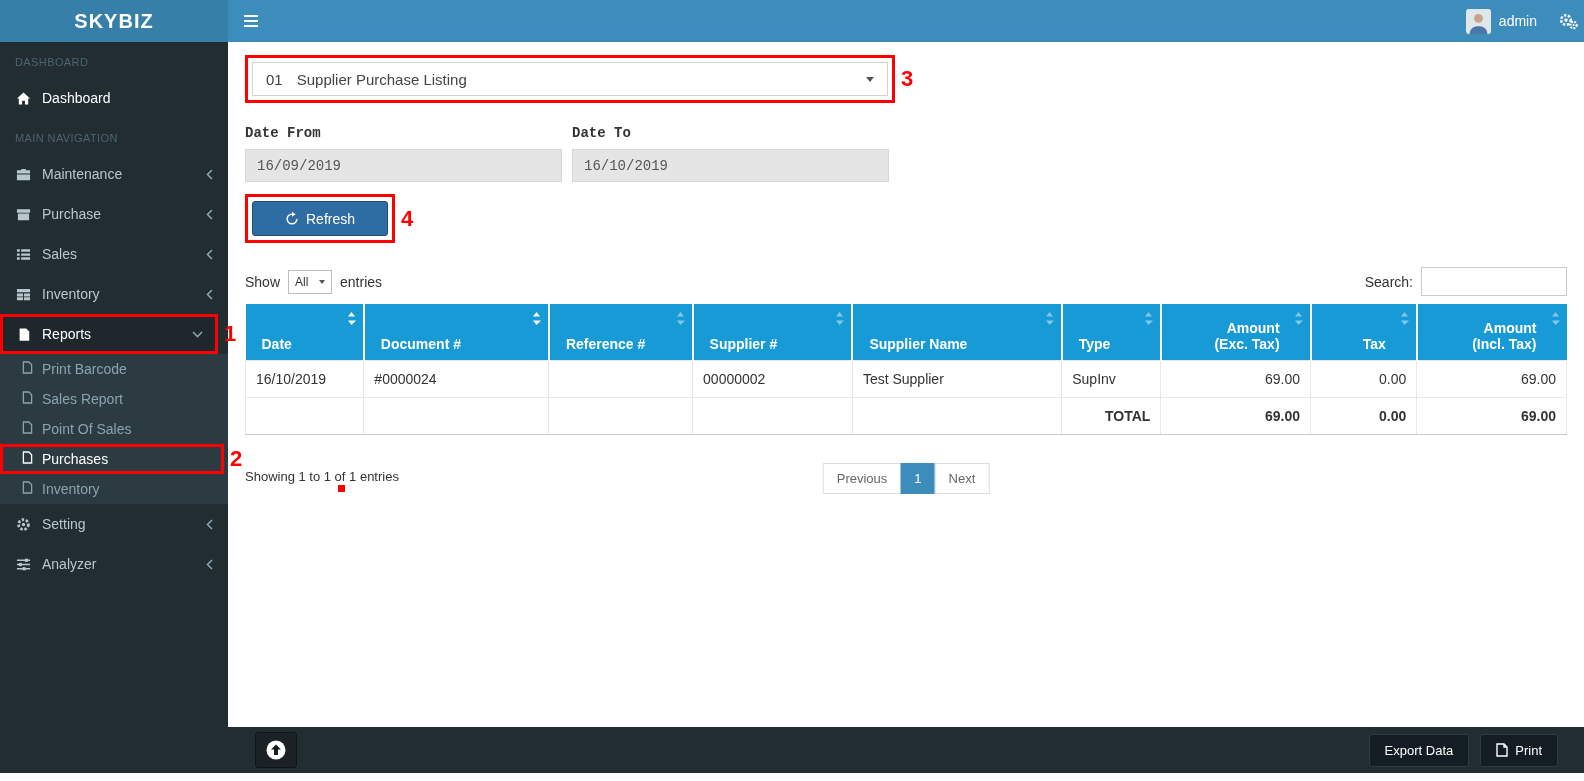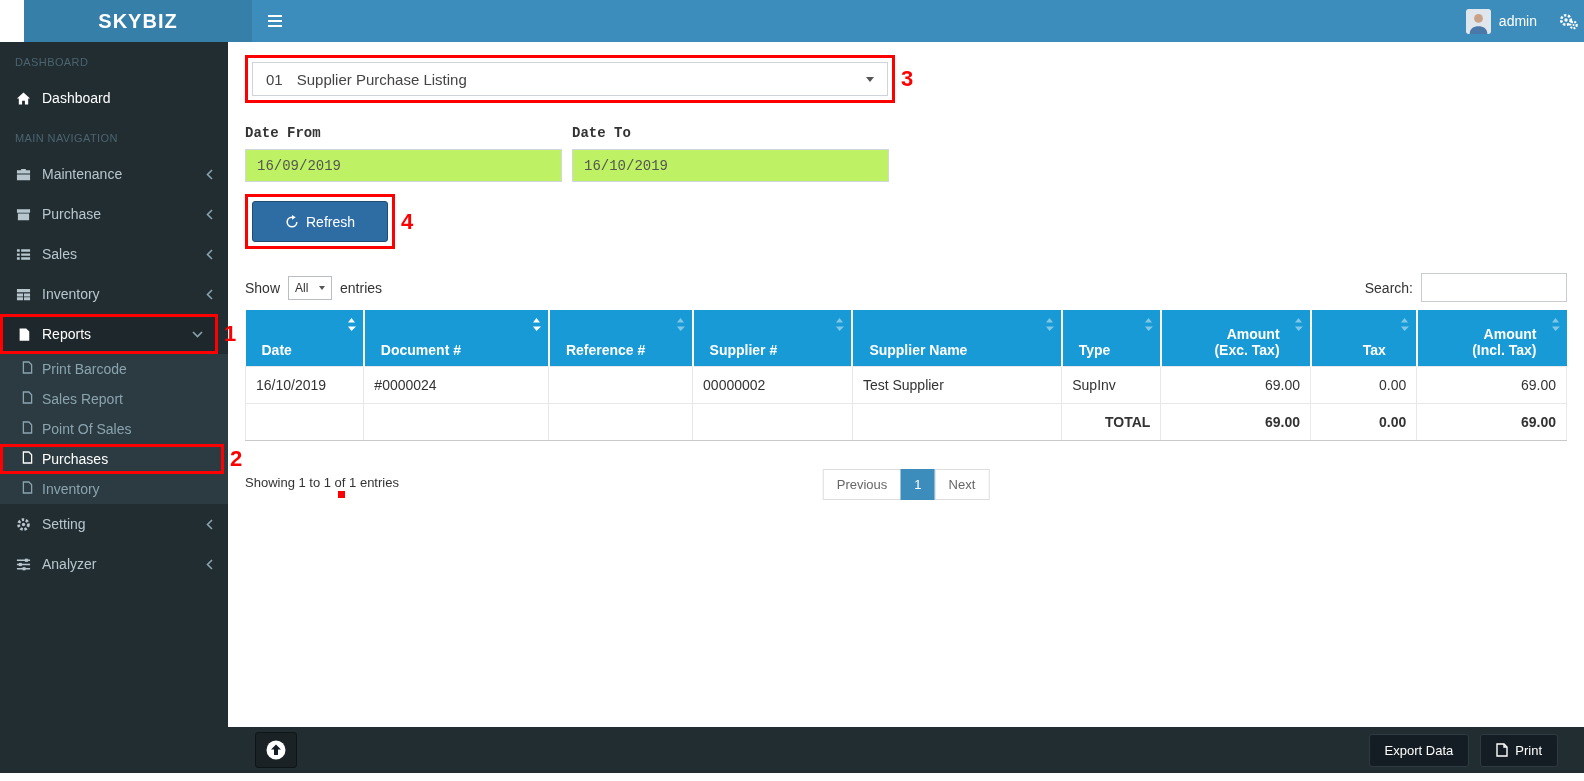--- a/index.html
+++ b/index.html
@@ -6,21 +6,21 @@
   html,body { margin:0; padding:0; }
   body {
     width:1584px; height:781px; overflow:hidden; position:relative;
     font-family:"Liberation Sans", sans-serif; background:#fff;
   }
 
   
   .topbar { display:flex; height:42px; }
   .logo {
     width:228px; background:#367fa9; color:#fff; display:flex; align-items:center;
-    justify-content:center; font-size:20px; font-weight:bold; letter-spacing:1px;margin-left:24px;
+    justify-content:center; font-size:20px; font-weight:bold; letter-spacing:1px;
   }
   .navbar { flex:1; background:#3c8dbc; display:flex; align-items:center; }
   .hamburger-btn { width:46px; height:42px; display:flex; align-items:center; justify-content:center; cursor:pointer; }
   .nav-right { margin-left:auto; display:flex; align-items:center; padding-right:6px; }
   .nav-user { display:flex; align-items:center; gap:8px; color:#fff; font-size:14px; cursor:pointer; padding:0 6px; height:42px; }
   .nav-user svg { border-radius:2px; }
   .nav-cogs { margin-left:16px; display:flex; align-items:center; cursor:pointer; height:42px; }
 
   
   .main { display:flex; height:731px; }
@@ -62,25 +62,25 @@
     border-top:5px solid #555;
   }
   .report-select .caret { position:absolute; right:13px; }
 
   
   .filters { display:flex; gap:10px; margin-top:22px;font-family:Liberation Mono, monospace; }
   .filter-col { width:317px; }
   .filter-label { font-weight:bold; font-size:14px; color:#333; margin-bottom:8px; }
   .filter-input {
     width:100%; height:33px; border:1px solid #d2d6de; padding:0 11px; font-size:14px;
-    color:#555; font-family:inherit; background:#bef264;
+    color:#555; font-family:inherit; background:#e5e5e5;
   }
   .refresh-outer { margin-top:12px; }
   .refresh-btn {
-    width:136px; height:41px; background:#2e6da4; border:1px solid #204d74; border-radius:3px;
+    width:136px; height:35px; background:#2e6da4; border:1px solid #204d74; border-radius:3px;
     color:#fff; font-size:14px; display:flex; align-items:center; justify-content:center;
     gap:7px; cursor:pointer; font-family:inherit;
   }
 
   
   .controls-row { display:flex; align-items:center; margin-top:24px; font-size:14px; color:#333; gap:8px; }
   .mini-select {
     width:44px; height:24px; border:1px solid #b9bec4; display:flex; align-items:center;
     justify-content:space-between; padding:4px 6px; font-size:12px; color:#333; background:#fff; cursor:pointer;
   }

